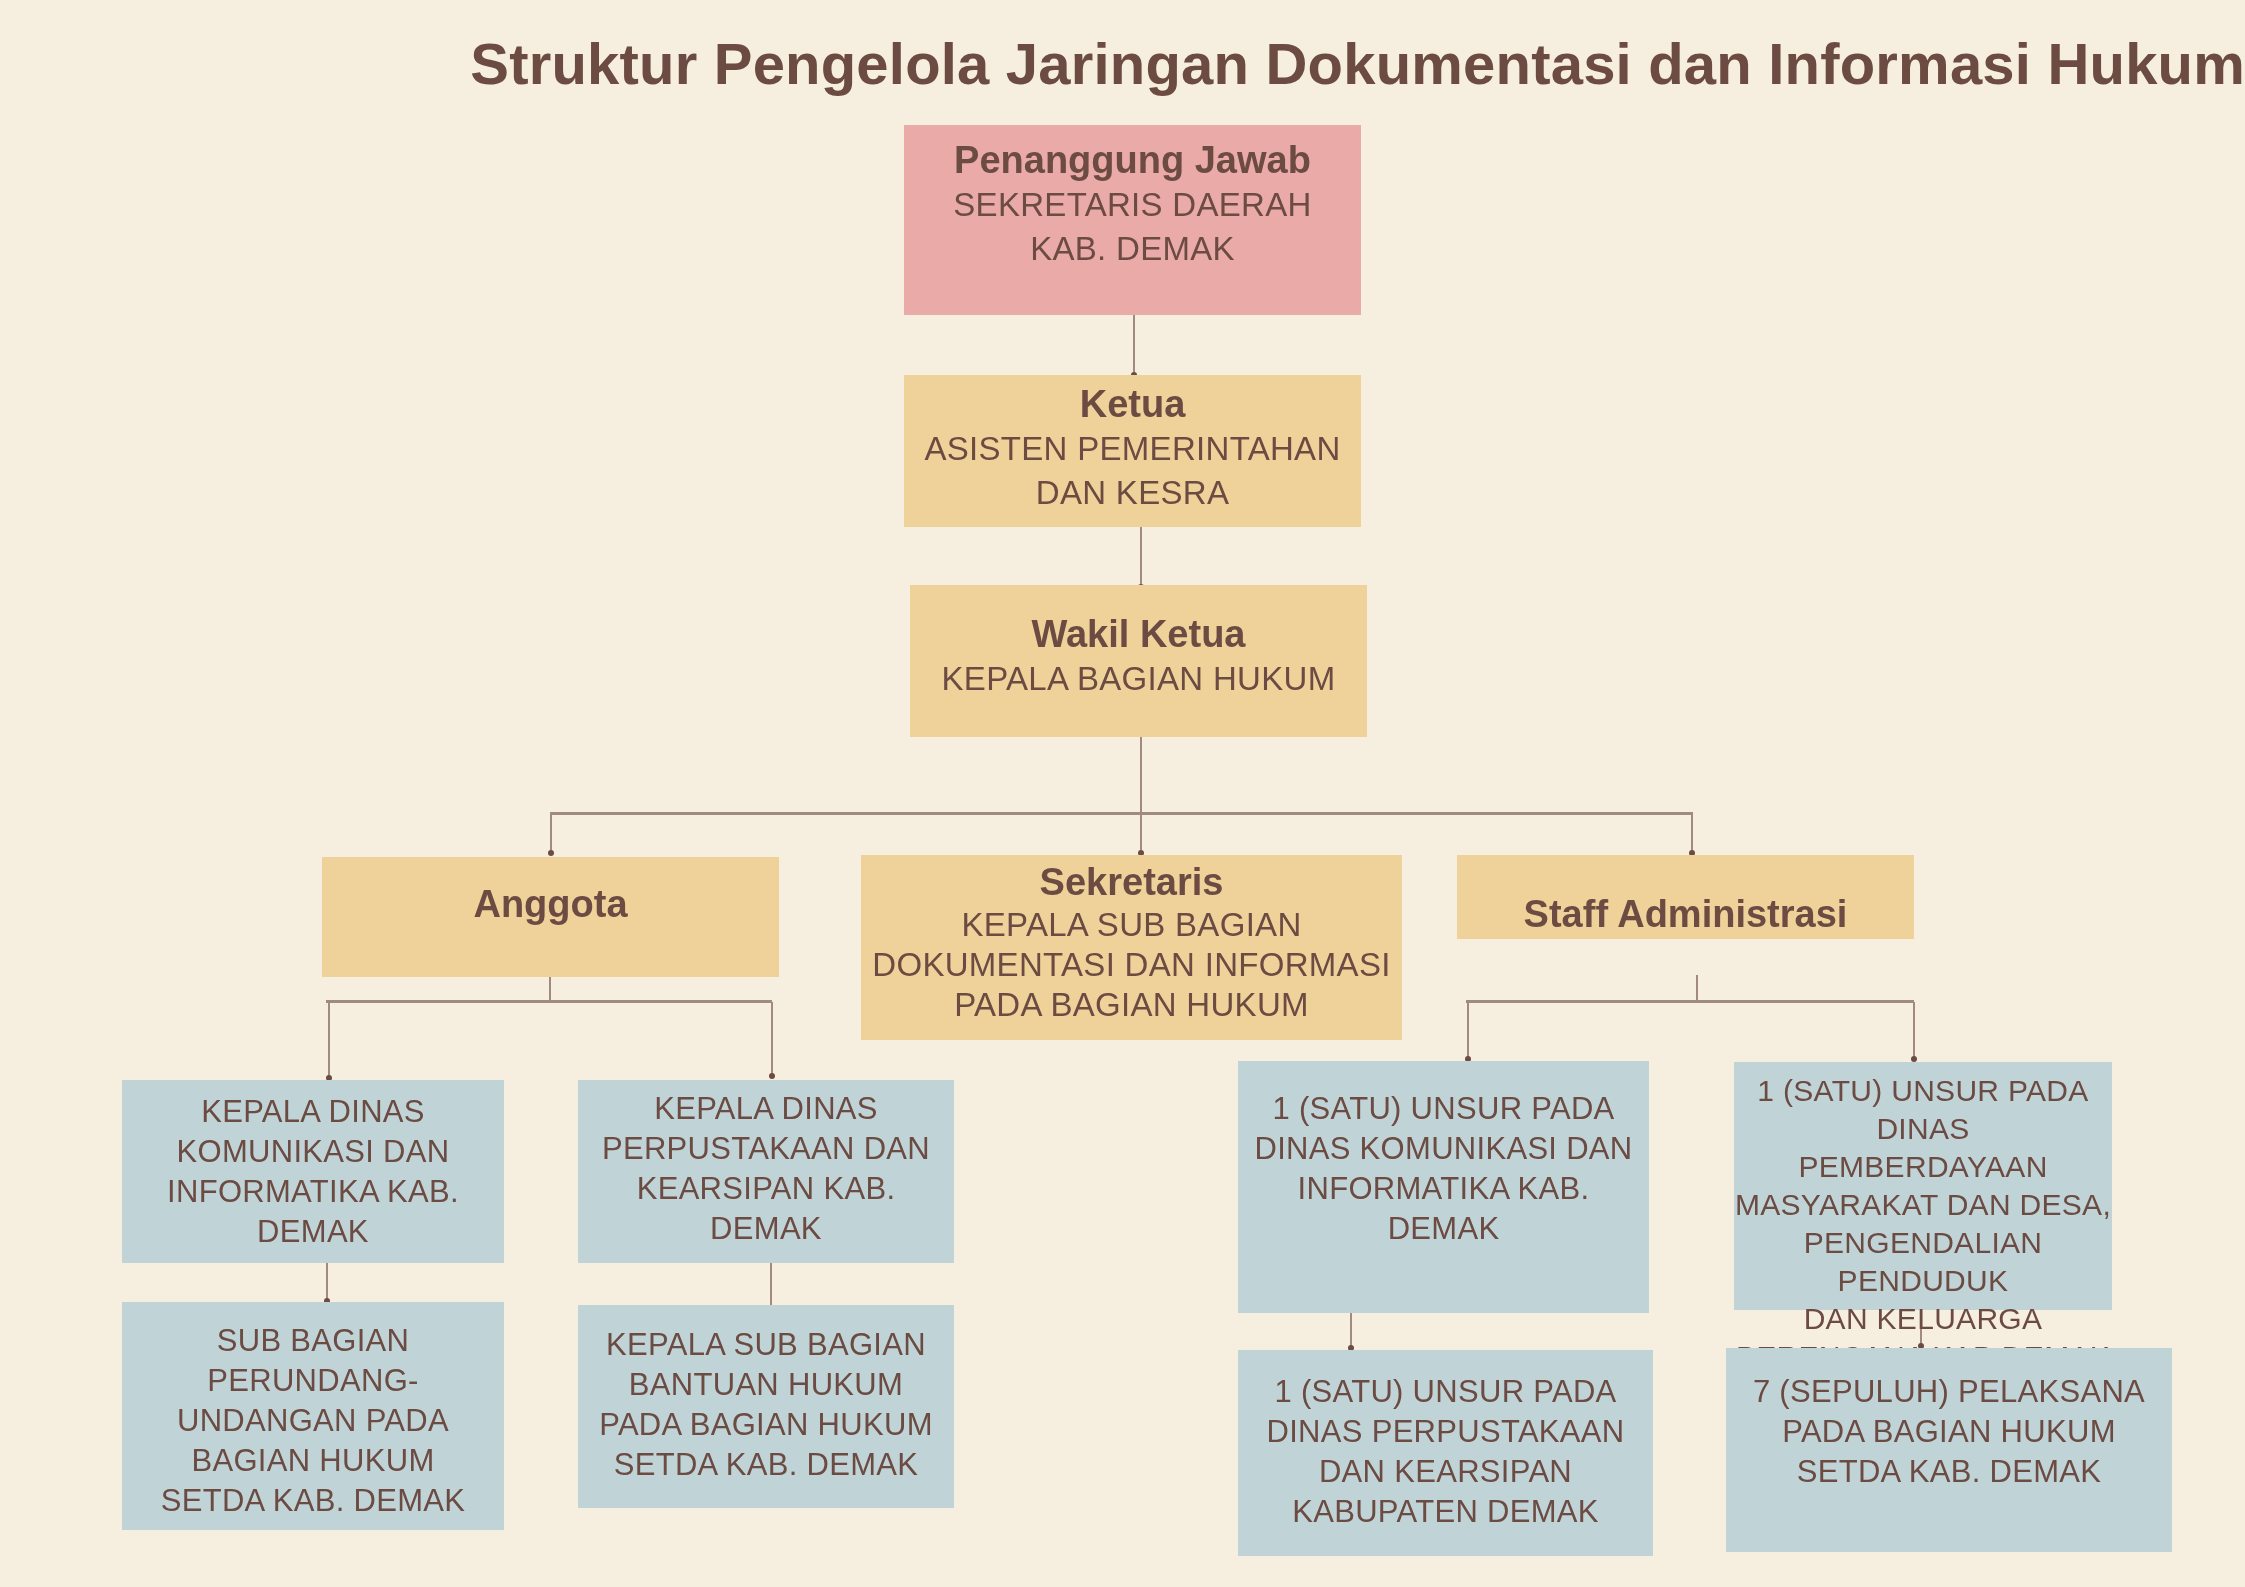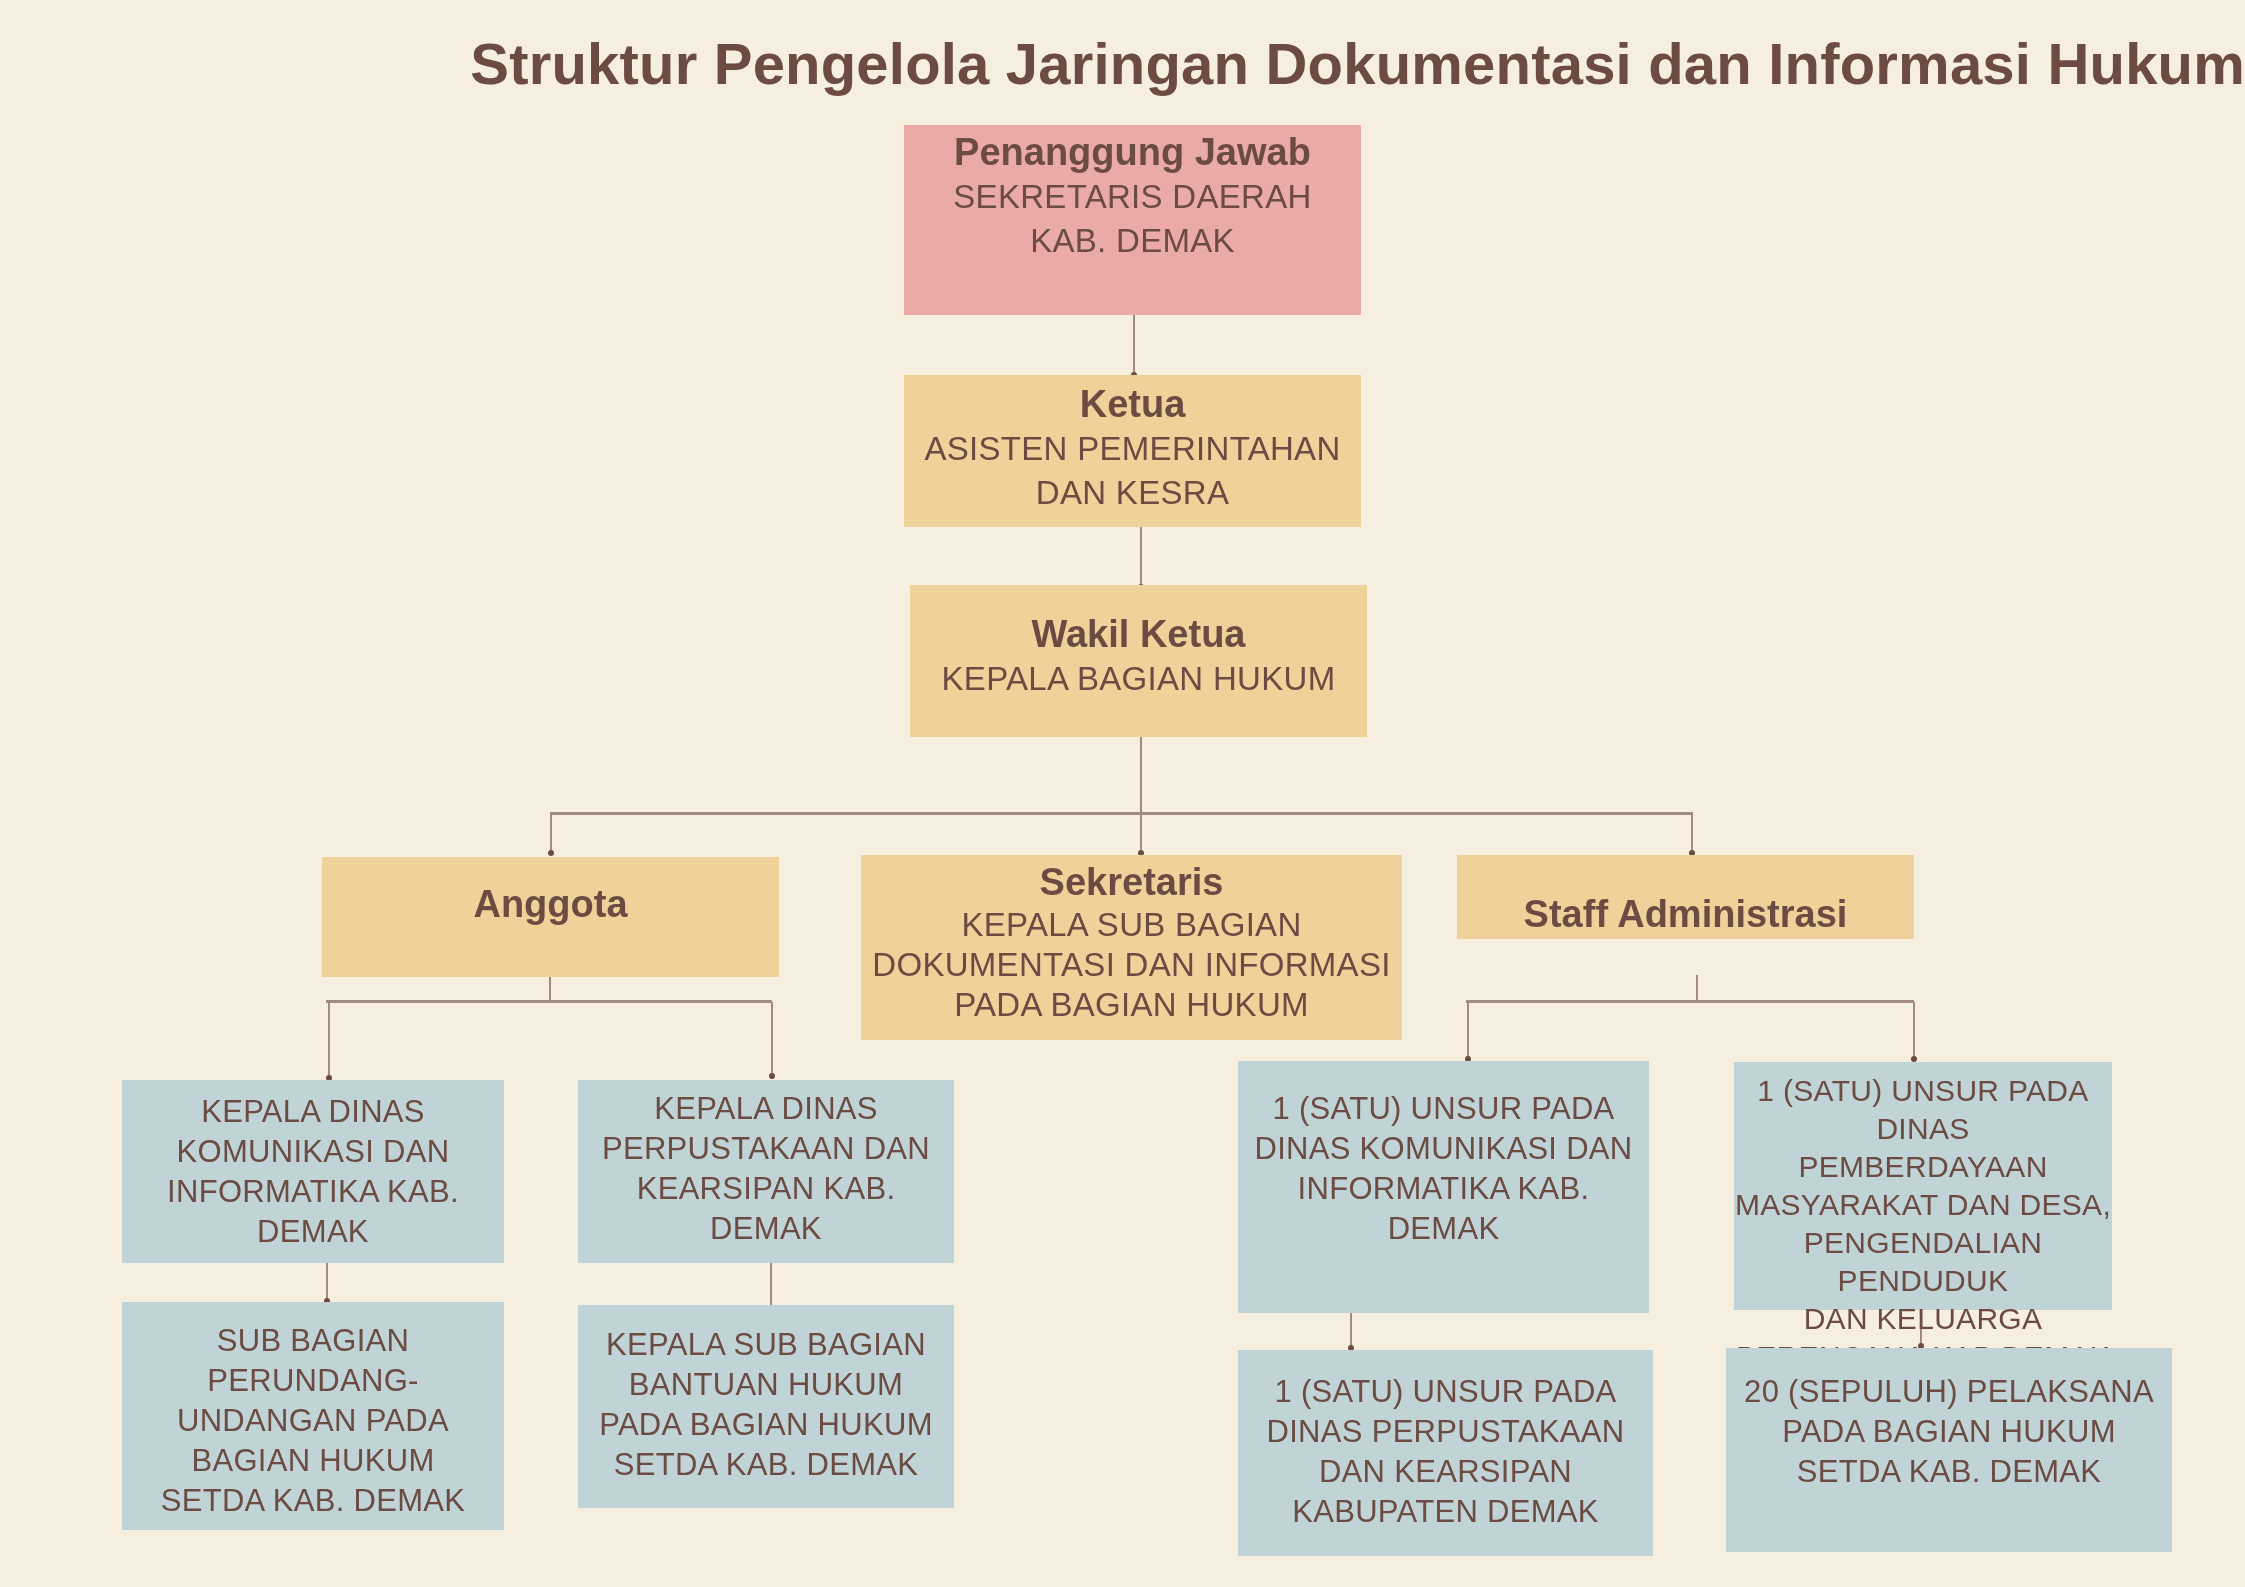--- a/index.html
+++ b/index.html
@@ -101,21 +101,21 @@
 <div class="line h" style="left:1466px; top:1000px; width:448px;"></div>
 <div class="line v" style="left:1467px; top:1002px; height:58px;"></div>
 <div class="dot" style="left:1465px; top:1056px;"></div>
 <div class="line v" style="left:1913px; top:1002px; height:58px;"></div>
 <div class="dot" style="left:1911px; top:1056px;"></div>
 <div class="line v" style="left:1350px; top:1312px; height:36px;"></div>
 <div class="dot" style="left:1348px; top:1345px;"></div>
 <div class="line v" style="left:1920px; top:1310px; height:37px;"></div>
 <div class="dot" style="left:1918px; top:1343px;"></div>
 
-<div class="box pink" style="left:904px; top:125px; width:457px; height:190px; padding-top:4px;">
+<div class="box pink" style="left:904px; top:125px; width:457px; height:190px; padding-top:12px;">
   <div class="head">Penanggung Jawab</div>
   <div class="sub">SEKRETARIS DAERAH
 KAB. DEMAK</div>
 </div>
 
 <div class="box tan" style="left:904px; top:375px; width:457px; height:152px; padding-top:6px;">
   <div class="head">Ketua</div>
   <div class="sub">ASISTEN PEMERINTAHAN
 DAN KESRA</div>
 </div>
@@ -180,16 +180,16 @@
 DAN KELUARGA
 BERENCANA KAB.DEMAK</div>
 </div>
 <div class="box blue" style="left:1238px; top:1350px; width:415px; height:206px; padding-top:22px;">
   <div class="sub">1 (SATU) UNSUR PADA
 DINAS PERPUSTAKAAN
 DAN KEARSIPAN
 KABUPATEN DEMAK</div>
 </div>
 <div class="box blue" style="left:1726px; top:1348px; width:446px; height:204px; padding-top:24px;">
-  <div class="sub">20 (SEPULUH) PELAKSANA
+  <div class="sub">7 (SEPULUH) PELAKSANA
 PADA BAGIAN HUKUM
 SETDA KAB. DEMAK</div>
 </div>
 
 </body></html>

